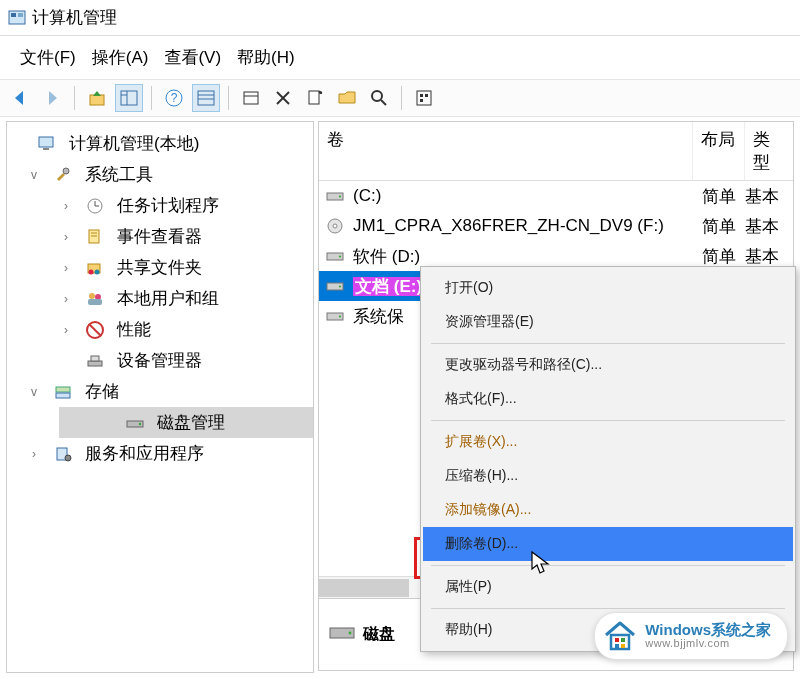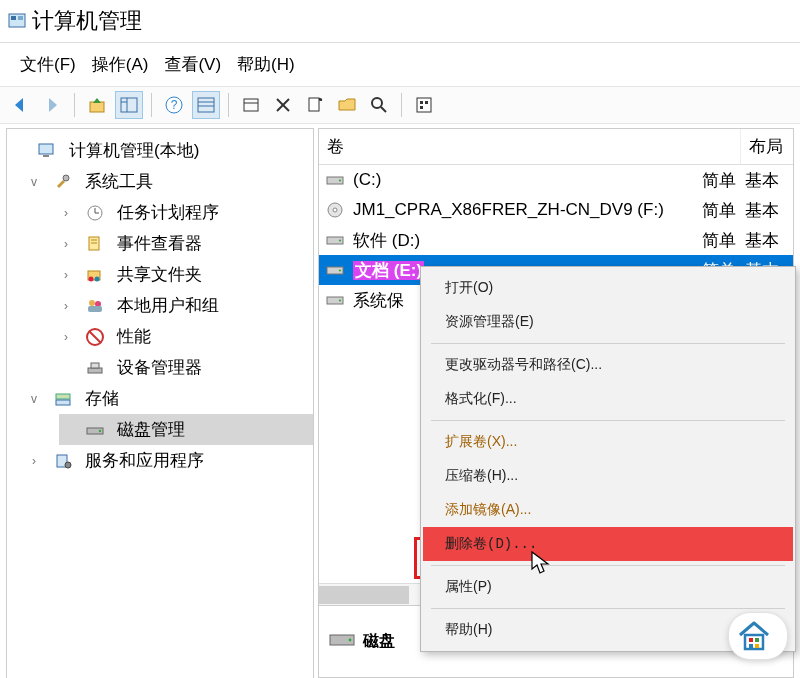--- a/index.html
+++ b/index.html
@@ -1,21 +1,21 @@
 <!DOCTYPE html>
 <html><head>
 <meta charset="utf-8">
 <style>
 * { box-sizing: border-box; margin: 0; padding: 0; font-family: "Microsoft YaHei", "SimSun", sans-serif; }
 body { background: #fff; width: 800px; height: 678px; overflow: hidden; position: relative; font-size: 16px; }
 
 
 .title-bar { display: flex; align-items: center; padding: 6px 8px; border-bottom: 1px solid #ddd; gap: 6px; }
 .title-bar .app-icon { width: 18px; height: 18px; }
-.title-bar .title-text { font-size: 22px; }
+.title-bar .title-text { font-size: 17px; }
 
 
 .menu-bar { display: flex; gap: 16px; padding: 10px 12px 10px 20px; font-size: 17px; }
 .menu-bar span { cursor: default; }
 
 
 .toolbar { display: flex; align-items: center; padding: 4px 6px; gap: 4px; border-top: 1px solid #e5e5e5; border-bottom: 1px solid #e5e5e5; background: #fbfbfb; }
 .toolbar .sep { width: 1px; height: 24px; background: #ccc; margin: 0 4px; }
 .tool-btn { width: 28px; height: 28px; display: flex; align-items: center; justify-content: center; border: 1px solid transparent; }
 .tool-btn.active { border: 1px solid #9cc7e6; background: #dceaf5; }
@@ -26,21 +26,21 @@
 .tree-panel { width: 308px; border: 1px solid #ccc; margin: 4px 2px 4px 6px; padding: 6px 0 0 0; overflow: auto; }
 .right-panel { flex: 1; margin: 4px 6px 4px 2px; position: relative; }
 
 
 .tree-row { display: flex; align-items: center; padding: 4px 4px 4px 0; font-size: 17px; gap: 12px; white-space: nowrap; }
 .tree-row .twisty { width: 14px; text-align: center; font-size: 12px; color: #777; }
 .tree-row .icon { width: 20px; height: 20px; display: inline-flex; align-items: center; justify-content: center; }
 .lvl0 { margin-left: 4px; }
 .lvl1 { margin-left: 20px; }
 .lvl2 { margin-left: 52px; }
-.tree-row.selected { background: #d6d6d6; }
+.tree-row.selected { background: #d6d6d6; padding-left: 40px; }
 .tree-row.selected .label { }
 
 
 .list-box { border: 1px solid #ccc; height: 478px; position: relative; display: flex; flex-direction: column; }
 .list-header { display: flex; border-bottom: 1px solid #ddd; background: #fff; font-size: 17px; }
 .list-header .col { padding: 6px 8px; border-right: 1px solid transparent; }
 .list-header .col:not(:last-child) { border-right: 1px solid #eee; }
 .list-body { position: relative; flex: 1; overflow: hidden; }
 .list-row { display: flex; align-items: center; font-size: 17px; height: 30px; }
 .list-row .vol-icon { width: 24px; display: flex; justify-content: center; margin-left: 4px; }
@@ -58,21 +58,21 @@
 .scroll-arrow { position:absolute; top:0; height:22px; width:22px; display:flex; align-items:center; justify-content:center; color:#666; }
 .scroll-arrow.left { left:0; }
 .scroll-arrow.right { right:0; }
 
 .lower-box { border:1px solid #ccc; border-top:none; height:72px; padding:8px 10px; position:relative; display:flex; align-items:center; gap:8px; }
 
 
 .ctx-menu { position: absolute; left: 420px; top: 266px; width: 376px; background: #f2f2f2; border: 1px solid #b8b8b8; box-shadow: 3px 3px 8px rgba(0,0,0,0.25); padding: 4px 2px; z-index: 5; }
 .ctx-item { padding: 8px 22px; font-size: 14px; color: #222; }
 .ctx-item.disabled { color: #a16207; }
-.ctx-item.highlighted { background: #ef4444; font-family: Liberation Mono, monospace; }
+.ctx-item.highlighted { background: #3b82f6; }
 .ctx-sep { height: 1px; background: #cfcfcf; margin: 4px 8px; }
 .red-box { position: absolute; border: 3px solid #e02020; pointer-events: none; }
 
 
 .cursor-ptr { position:absolute; z-index:10; }
 
 
 .watermark { position:absolute; right:12px; bottom:18px; display:flex; align-items:center; gap:8px; background:#fff; border:1px solid #e2e2e2; border-radius:22px; padding:6px 16px 6px 8px; box-shadow:0 2px 6px rgba(0,0,0,0.15); z-index:20; }
 .watermark .house { width:34px; height:34px; }
 .watermark-text { display:flex; flex-direction:column; line-height:1.05; }
@@ -304,20 +304,21 @@
         </span>
       <span class="label">服务和应用程序</span>
     </div>
   </div>
 
   <div class="right-panel">
     <div class="list-box">
       <div class="list-header">
         <div class="col vol">卷</div>
         <div class="col layout">布局</div>
+        <div class="col type">类型</div>
       </div>
       <div class="list-body" id="list-body">
           <div class="list-row">
             <span class="vol-icon">
               <svg width="20" height="20" viewBox="0 0 20 20">
                 <rect x="2" y="7" width="16" height="7" fill="#d0d0d0" stroke="#777"></rect>
                 <circle cx="15" cy="10.5" r="1.1" fill="#3a3"></circle>
               </svg>
             </span>
             <span class="vol-name"><span class="vol-name-inner">(C:)</span></span>
@@ -410,13 +411,17 @@
 
 <div class="watermark">
   <svg class="house" viewBox="0 0 34 34">
     <path d="M3 16 L17 4 L31 16" fill="none" stroke="#2a7fb8" stroke-width="3" stroke-linejoin="round"></path>
     <rect x="8" y="16" width="18" height="14" fill="none" stroke="#2a7fb8" stroke-width="2.5"></rect>
     <rect x="12" y="19" width="4" height="4" fill="#e02020"></rect>
     <rect x="18" y="19" width="4" height="4" fill="#3c9a3c"></rect>
     <rect x="12" y="25" width="4" height="4" fill="#2a7fb8"></rect>
     <rect x="18" y="25" width="4" height="4" fill="#f1b000"></rect>
   </svg>
+  <div class="watermark-text">
+    <span class="top">Windows系统之家</span>
+    <span class="bot">www.bjjmlv.com</span>
+  </div>
 </div>
 
 </body></html>

